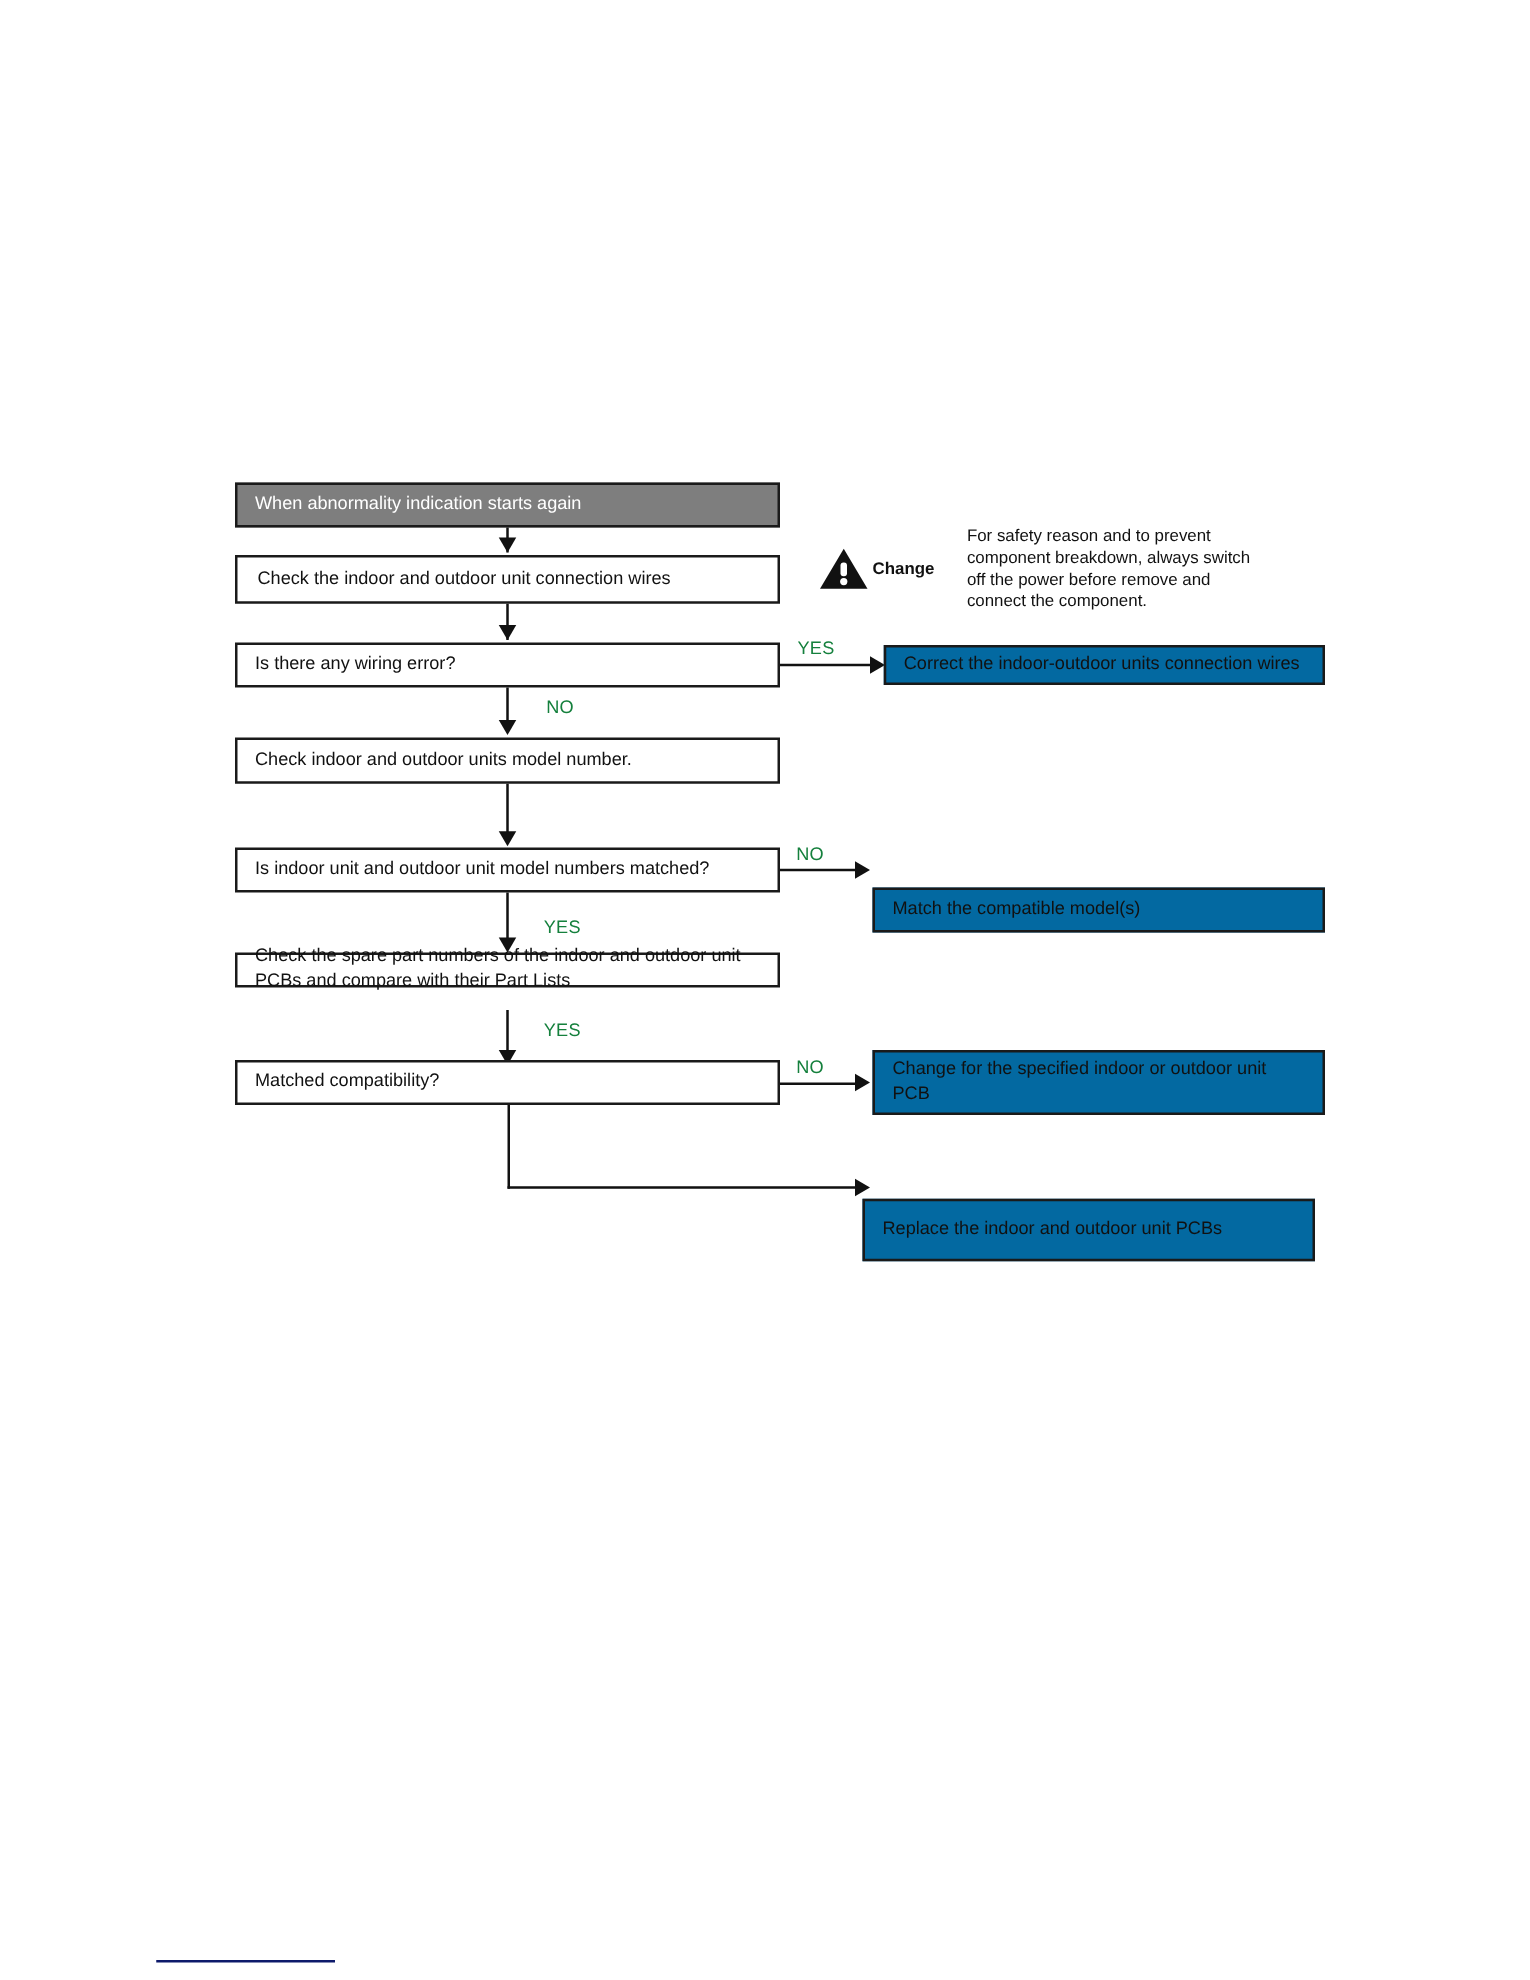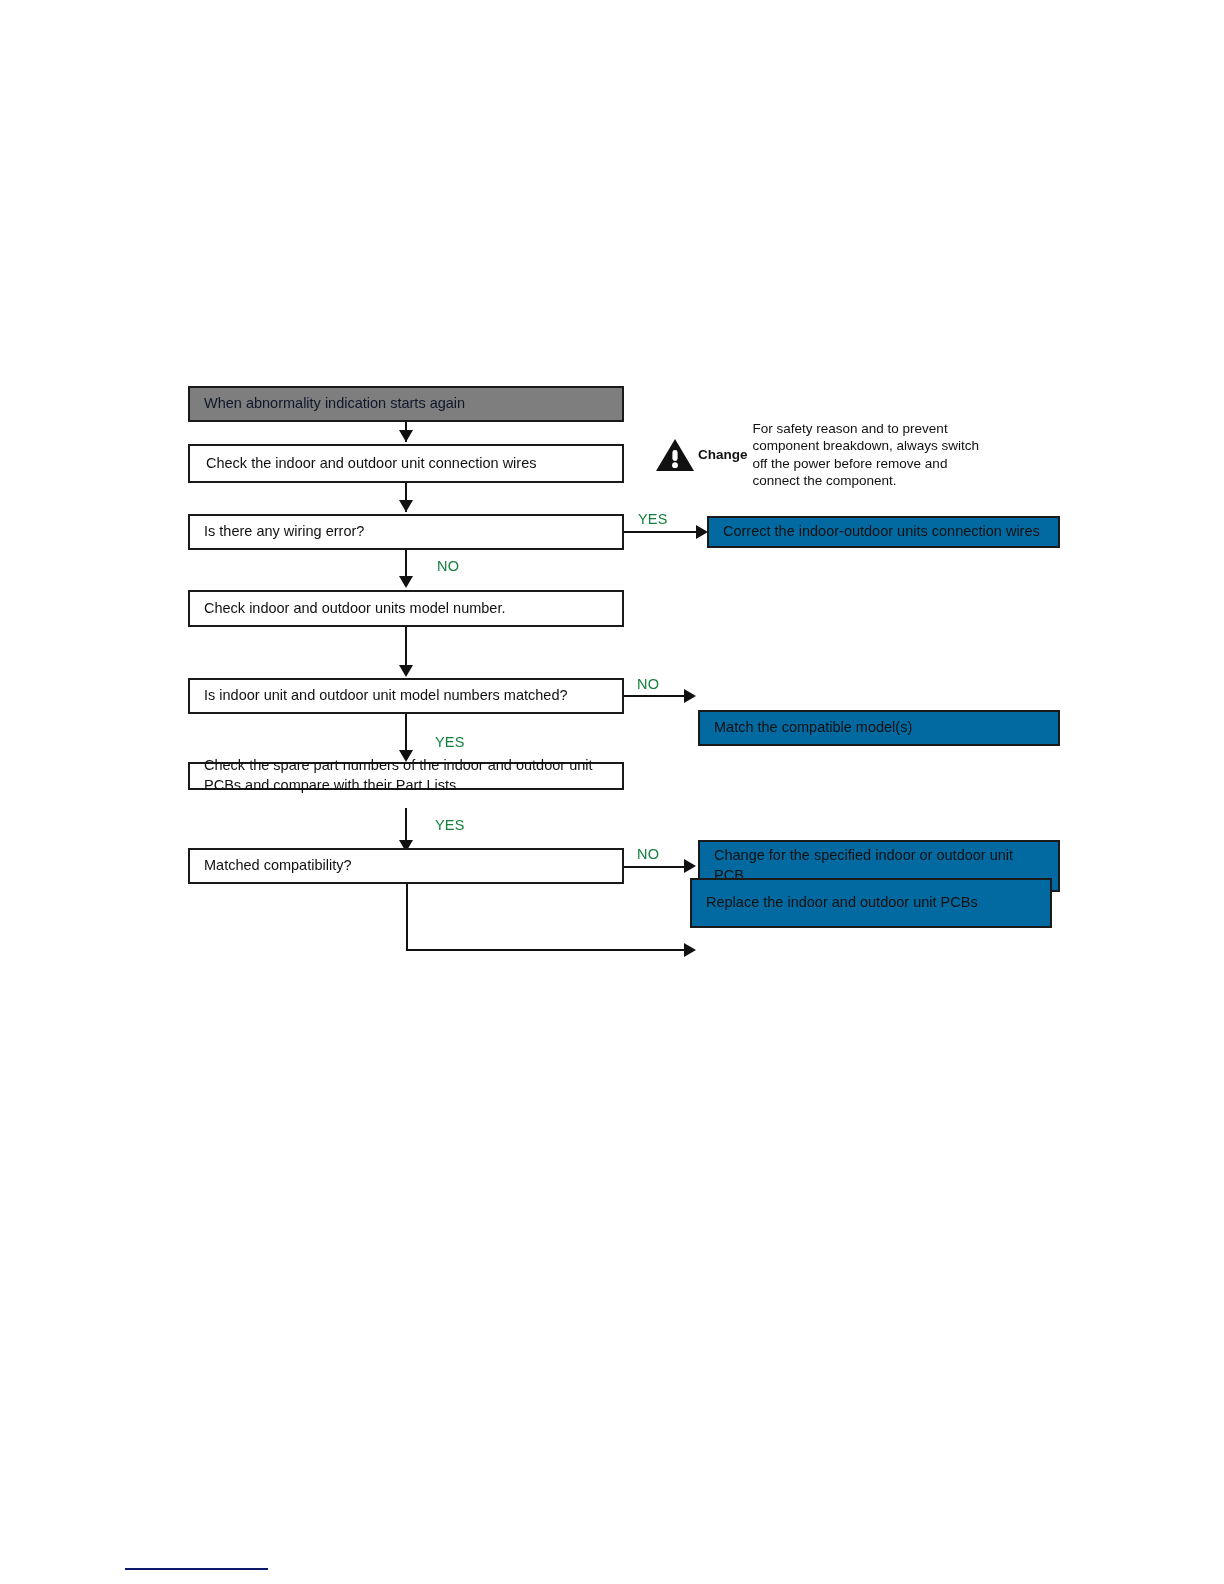--- a/index.html
+++ b/index.html
@@ -32,21 +32,21 @@
     padding: 4px 14px;
   }
   .node.white {
     background: #ffffff;
   }
   .node.grey {
     background: #0369a1;
   }
   .node.header {
     background: #7e7e7e;
-    color: #0f172a;
+    color: #ffffff;
     border-color: #1a1a1a;
   }
   .node .txt {
     display: block;
     white-space: pre-line;
   }
 
   
   .vline {
     position: absolute;
@@ -100,21 +100,21 @@
     margin-right: 4px;
   }
   #caution-word {
     font-size: 13.5px;
     font-weight: bold;
     color: #111111;
     margin-left: 3px;
     white-space: nowrap;
   }
   #caution-text {
-    margin-left: 1px;
+    margin-left: 22px;
     font-size: 13.5px;
     line-height: 1.28;
     color: #111111;
     white-space: pre-line;
     max-width: 265px;
   }
 
   
   #footer-rule {
     position: absolute;
@@ -202,21 +202,21 @@
 
   <div class="node grey" id="node-change-pcb" style="left:698px; top:840px; width:362px; height:52px; align-items:center;">
     <span class="txt">Change for the specified indoor or outdoor unit
 PCB</span>
   </div>
 
   <div class="vline" style="left:406px; top:884px; height:67px;"></div>
   <div class="hline" style="left:406px; top:949px; width:282px;"></div>
   <div class="arrow-right" style="left:684px; top:943px;"></div>
 
-  <div class="node grey" id="node-replace-pcbs" style="left:690px; top:878px; width:362px; height:50px;">
+  <div class="node grey" id="node-replace-pcbs" style="left:690px; top:959px; width:362px; height:50px;">
     <span class="txt">Replace the indoor and outdoor unit PCBs</span>
   </div>
 
   <div id="caution-note">
     <div id="caution-icon-wrap">
       <svg width="40" height="36" viewBox="0 0 40 36">
         <polygon points="20,2 39,34 1,34" fill="#111111"></polygon>
         <rect x="17.4" y="13" width="5.2" height="11" rx="2.4" fill="#ffffff"></rect>
         <circle cx="20" cy="28.2" r="2.9" fill="#ffffff"></circle>
       </svg>

